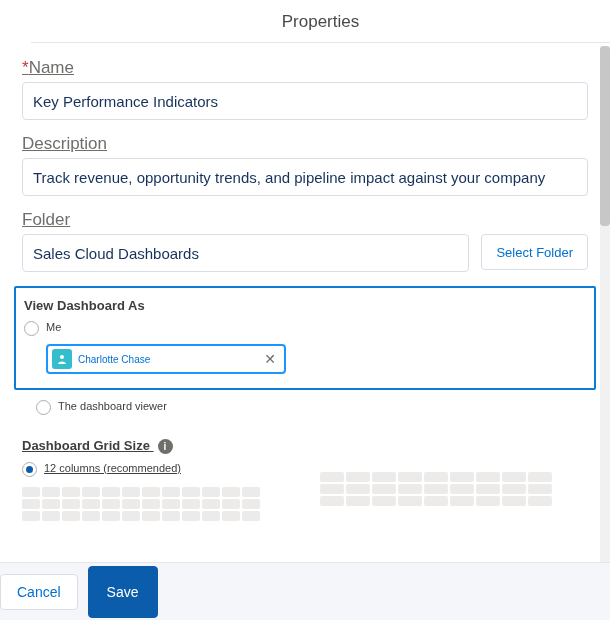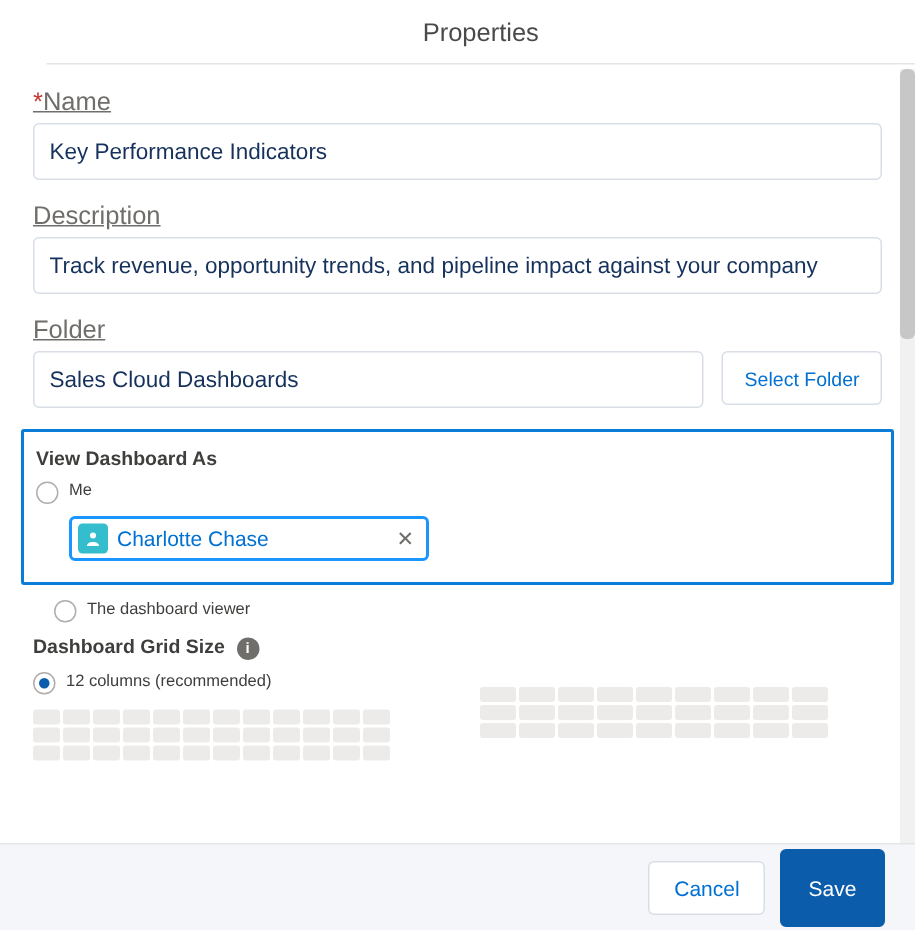--- a/index.html
+++ b/index.html
@@ -115,21 +115,21 @@
     gap: 6px;
   }
   .person-pill .avatar {
     width: 20px; height: 20px;
     background: #34becd;
     border-radius: 3px;
     display: inline-flex;
     align-items: center; justify-content: center;
     color: #fff;
   }
-  .person-pill .name { flex: 1; color: #0070d2; font-size: 14px; }
+  .person-pill .name { flex: 1; color: #0070d2; font-size: 10px; }
   .person-pill .x { color: #706e6b; font-size: 14px; cursor: pointer; padding: 0 2px; }
   .outside-radio { margin-top: 10px; margin-left: 14px; }
   .info-icon {
     display: inline-flex;
     width: 15px; height: 15px;
     background: #706e6b;
     color: #fff;
     border-radius: 50%;
     align-items: center; justify-content: center;
     font-size: 10px;
@@ -150,21 +150,21 @@
     background: #ecebea;
     border-radius: 2px;
   }
   .footer {
     position: absolute;
     left: 0; right: 0; bottom: 0;
     height: 58px;
     background: #f4f6f9;
     border-top: 1px solid #e5e5e5;
     display: flex;
-    justify-content: flex-end;
+    justify-content: flex-start;
     align-items: center;
     gap: 10px;
     padding-right: 20px;
   }
   .btn-primary {
     background: #0b5cab;
     color: #fff;
     border: 1px solid #0b5cab;
     font-size: 14px;
     padding: 0 18px;
@@ -250,21 +250,21 @@
         <span class="x">✕</span>
       </div>
     </div>
 
     <label class="radio-row outside-radio">
       <span class="radio"></span>
       <span>The dashboard viewer</span>
     </label>
 
 
-    <div style="margin-top:8px;">
+    <div style="margin-top:23px;text-decoration:underline;">
       <div class="section-label">
         <span>Dashboard Grid Size</span>
         <span class="info-icon">i</span>
       </div>
       <div class="grid-row">
         <div class="grid-opt">
           <label class="radio-row">
             <span class="radio checked"></span>
             <span>12 columns (recommended)</span>
           </label>

